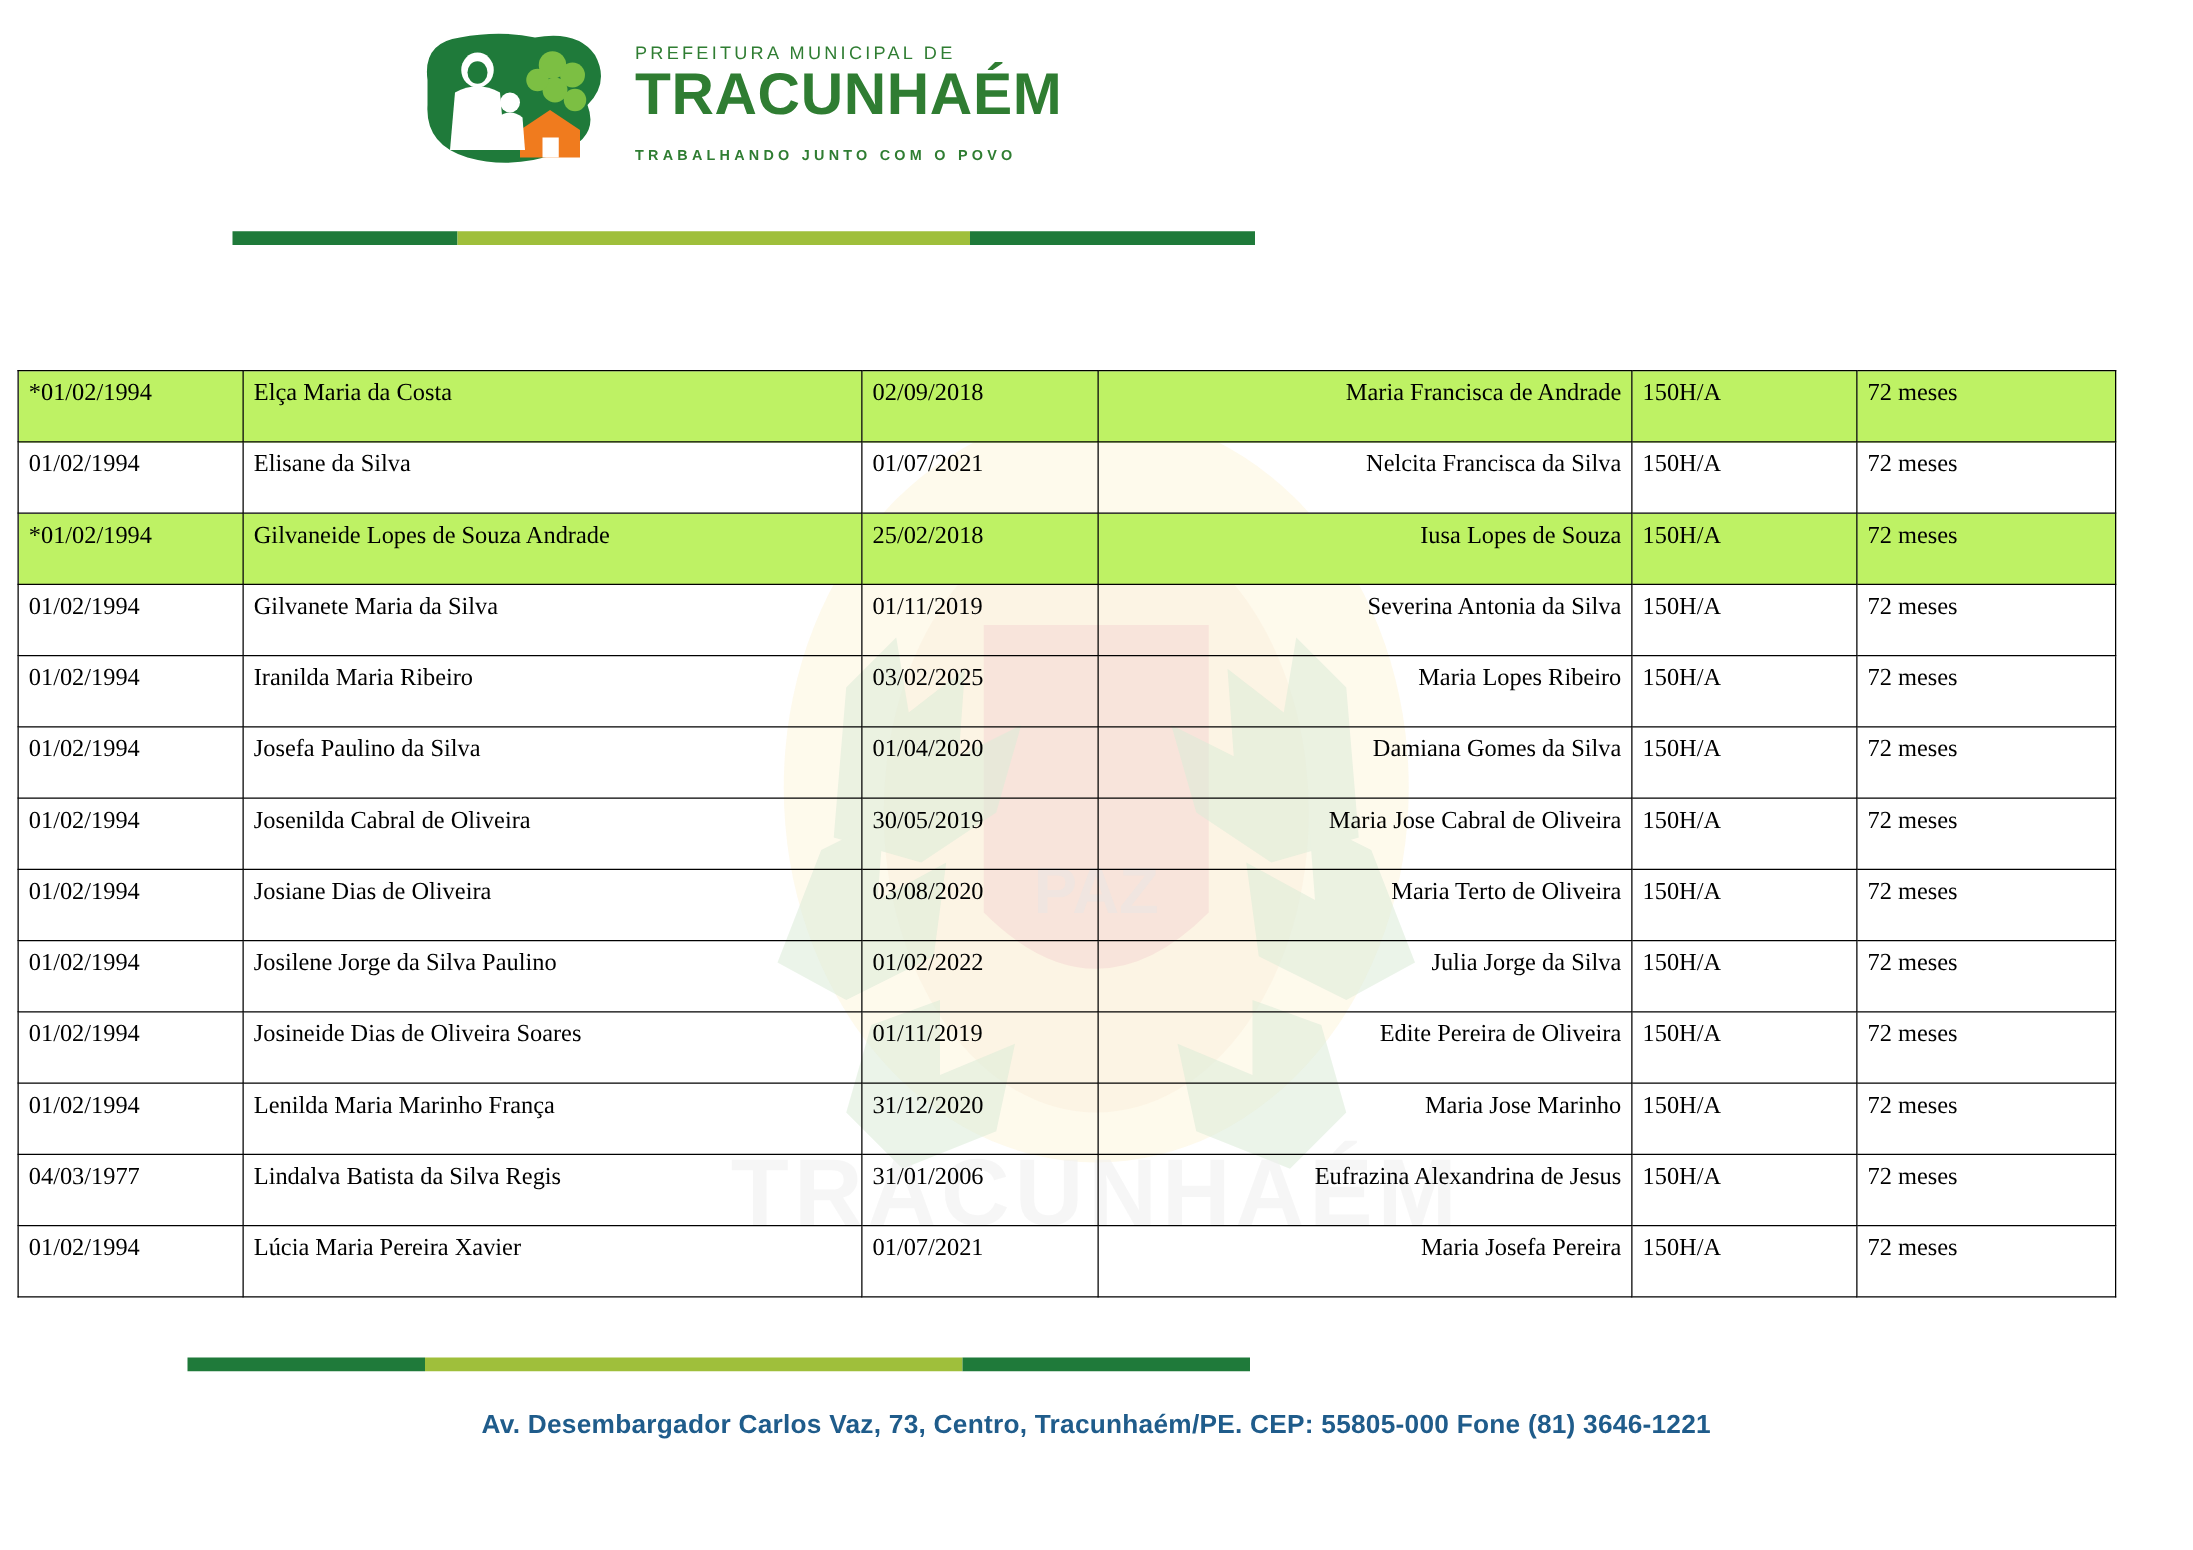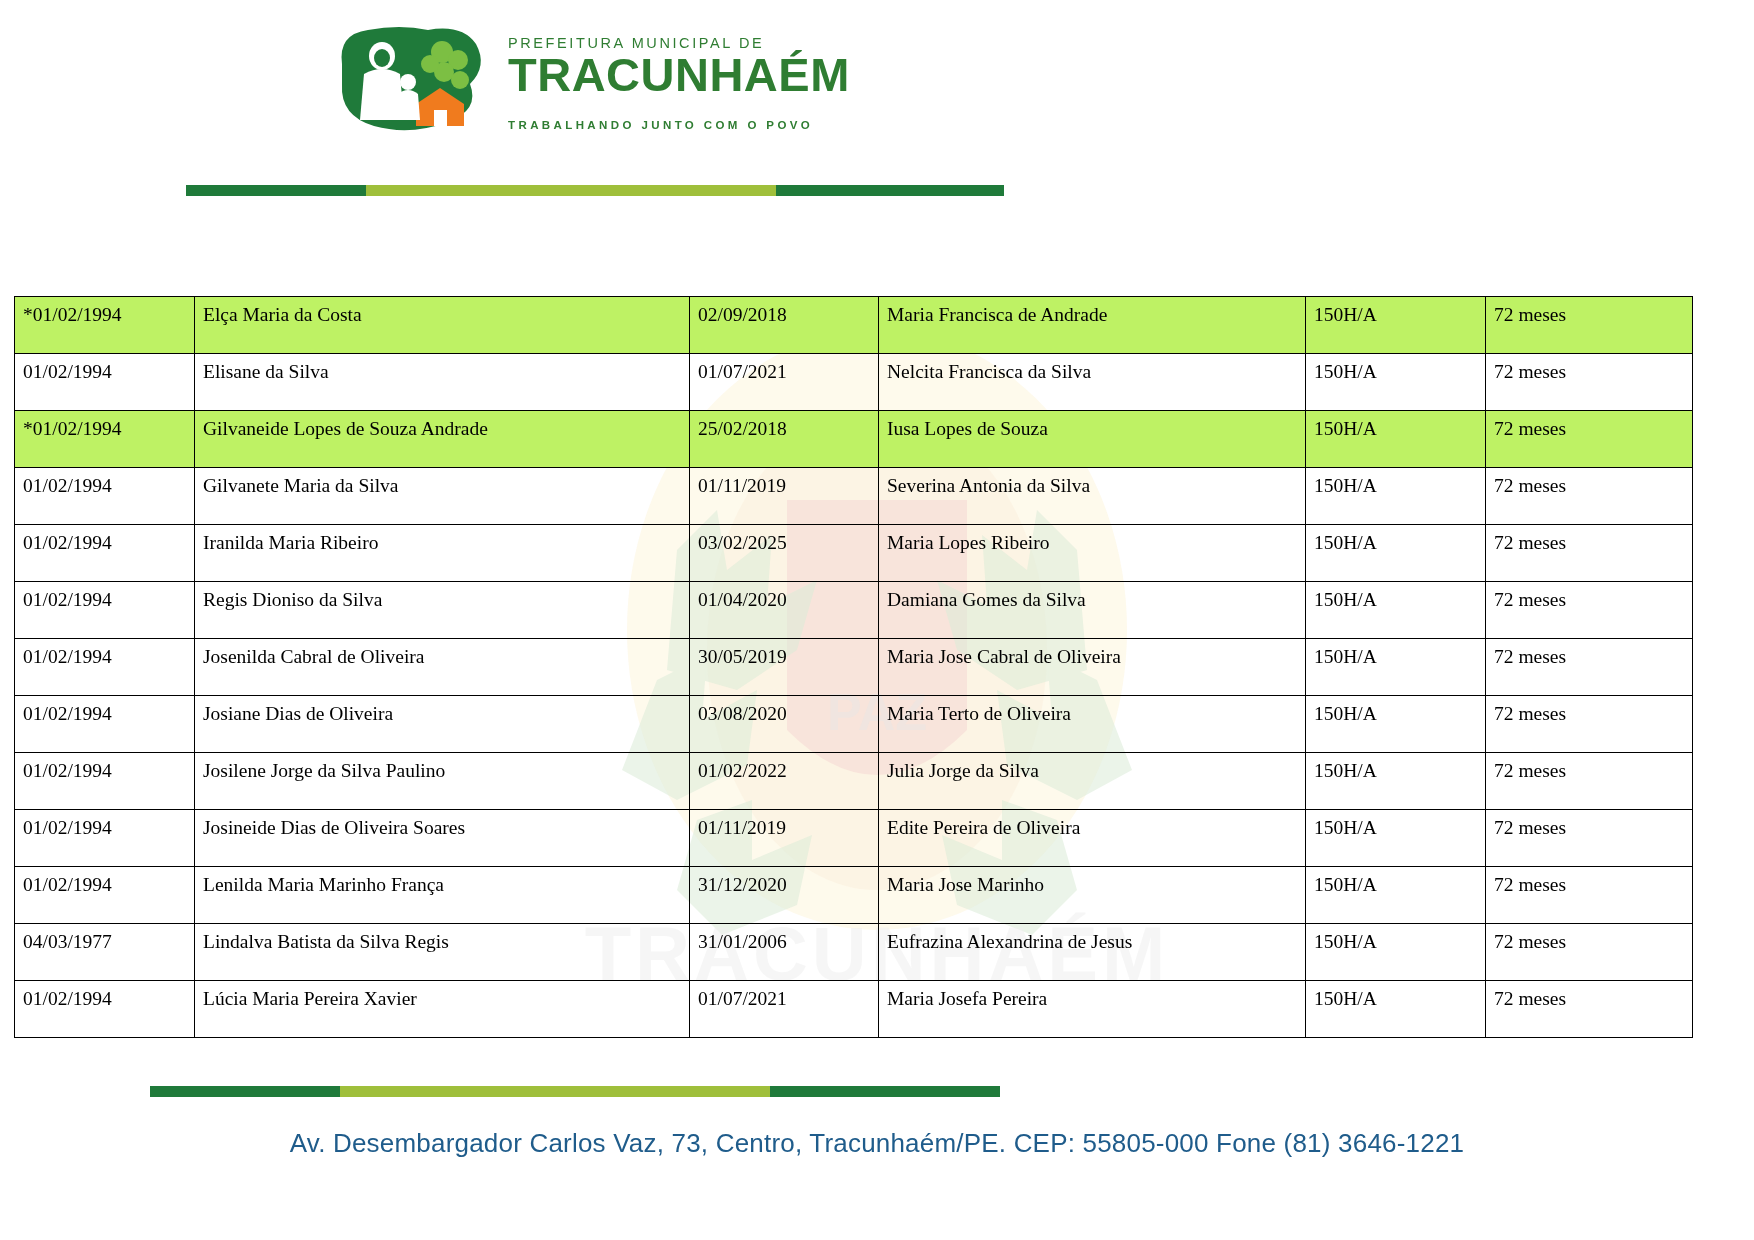--- a/index.html
+++ b/index.html
@@ -125,21 +125,21 @@
     font-family: "Liberation Serif", serif;
     color: #000000;
     padding: 7px 8px 9px 8px;
     vertical-align: top;
     line-height: 1.15;
     height: 40px;
   }
   td.c-date    { width: 163px; }
   td.c-name    { width: 478px; }
   td.c-date2   { width: 172px; }
-  td.c-mother  { width: 410px; }
+  td.c-mother  { width: 410px; text-align: right; }
   td.c-load    { width: 163px; }
   td.c-months  { width: 190px; }
   tr.highlight td {
     background: #bef264;
   }
 </style>
 </head>
 <body>
 
 <div class="watermark">
@@ -251,21 +251,21 @@
       <tr>
         <td class="c-date">01/02/1994</td>
         <td class="c-name">Iranilda Maria Ribeiro</td>
         <td class="c-date2">03/02/2025</td>
         <td class="c-mother">Maria Lopes Ribeiro</td>
         <td class="c-load">150H/A</td>
         <td class="c-months">72 meses</td>
       </tr>
       <tr>
         <td class="c-date">01/02/1994</td>
-        <td class="c-name">Regis Dioniso da Silva</td>
+        <td class="c-name">Josefa Paulino da Silva</td>
         <td class="c-date2">01/04/2020</td>
         <td class="c-mother">Damiana Gomes da Silva</td>
         <td class="c-load">150H/A</td>
         <td class="c-months">72 meses</td>
       </tr>
       <tr>
         <td class="c-date">01/02/1994</td>
         <td class="c-name">Josenilda Cabral de Oliveira</td>
         <td class="c-date2">30/05/2019</td>
         <td class="c-mother">Maria Jose Cabral de Oliveira</td>
@@ -324,14 +324,14 @@
   </table>
 </div>
 
 <div class="footer-rule">
   <div class="seg" style="left:0; width:190px; background:#1f7a3a;"></div>
   <div class="seg" style="left:190px; width:430px; background:#9fbf3b;"></div>
   <div class="seg" style="left:620px; width:230px; background:#1f7a3a;"></div>
 </div>
 
 <div style="position:absolute; left:0; top:1128px; width:1754px; text-align:center; z-index:2;">
-  <div style="font-family:'Liberation Sans', sans-serif; font-size:26px; font-weight:normal; color:#1f5c8b; letter-spacing:0.2px;">Av. Desembargador Carlos Vaz, 73, Centro, Tracunhaém/PE. CEP: 55805-000 Fone (81) 3646-1221</div>
+  <div style="font-family:'Liberation Sans', sans-serif; font-size:21px; font-weight:bold; color:#1f5c8b; letter-spacing:0.2px;">Av. Desembargador Carlos Vaz, 73, Centro, Tracunhaém/PE. CEP: 55805-000 Fone (81) 3646-1221</div>
 </div>
 
 </body></html>

